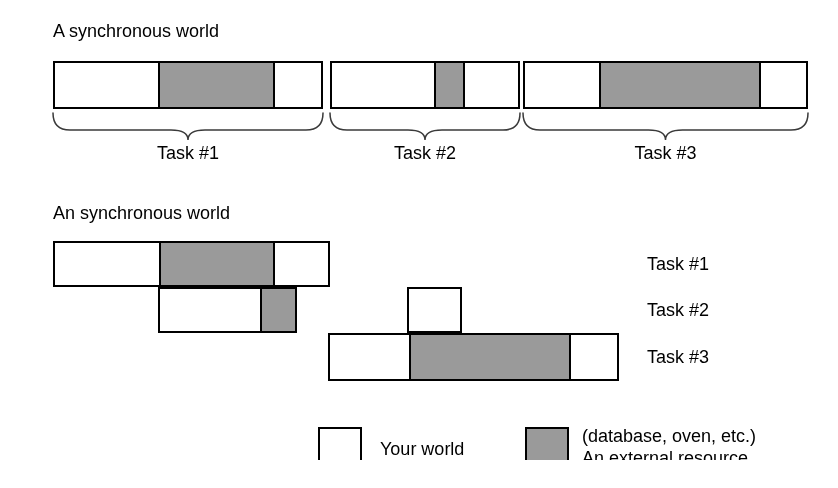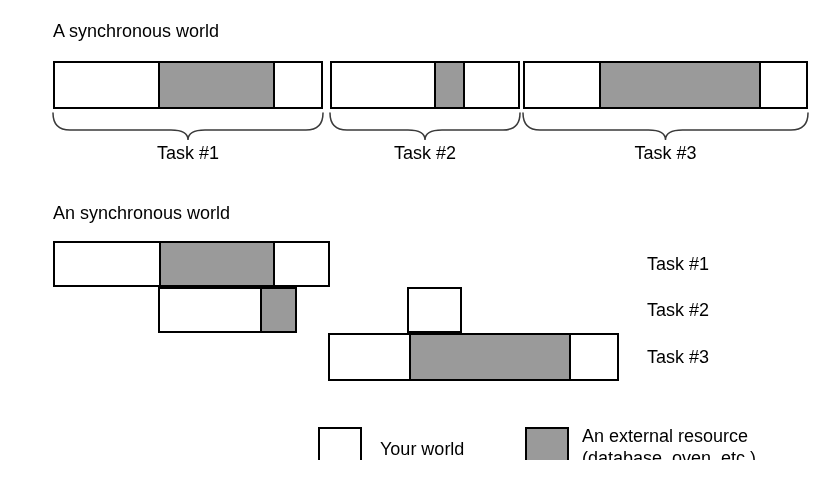--- a/index.html
+++ b/index.html
@@ -129,18 +129,18 @@
       </div>
       <div class="row-label" style="left: 647px; top: 333px; height: 48px; line-height: 48px;">Task #3</div>
     </div>
 
   <div id="legend">
     <div class="swatch code" style="left:318px; top:427px; width:44px; height:45px"></div>
     <div class="legend-label" style="left:380px; top:427px; height:45px; line-height:45px">Your world</div>
 
     <div class="swatch resource" style="left:525px; top:427px; width:44px; height:45px"></div>
     <div class="legend-label" style="left:582px; top:425px">
+      <div class="line">(database, oven, etc.)</div>
       <div class="line">An external resource</div>
-      <div class="line">(database, oven, etc.)</div>
     </div>
   </div>
 
 </div>
 
 </body></html>

